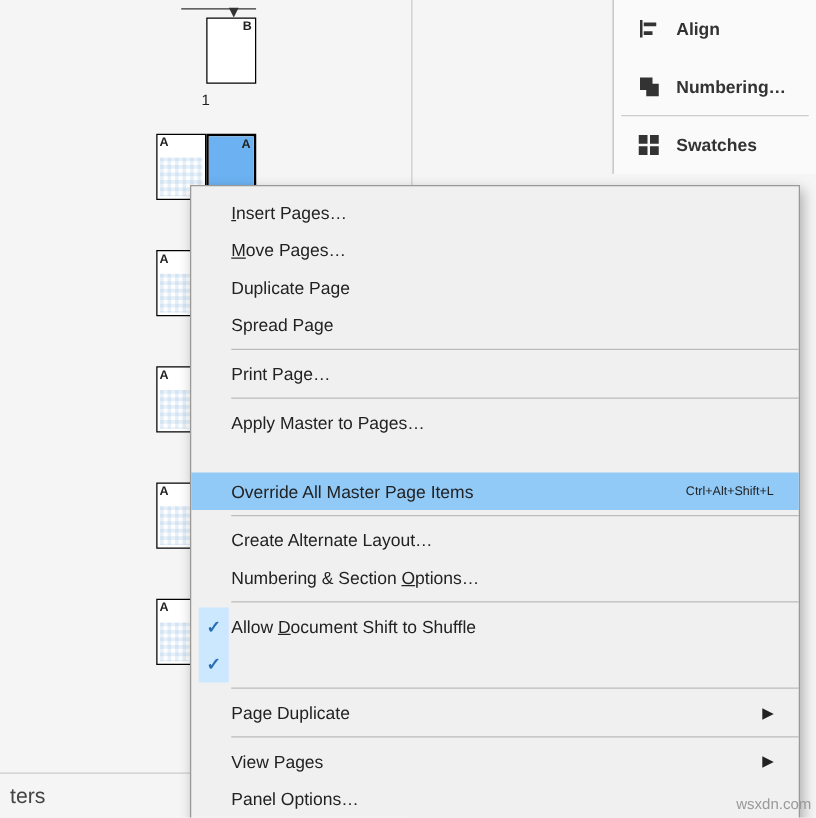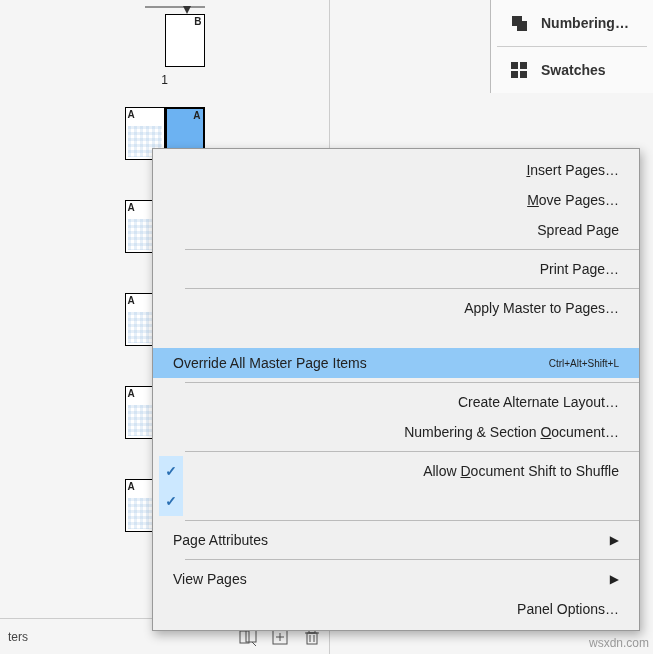--- a/index.html
+++ b/index.html
@@ -23,21 +23,21 @@
     position: absolute; left: 0; right: 0; top: 0; bottom: 36px;
     overflow: hidden;
     padding-top: 6px;
   }
   .pages-footer {
     position: absolute; left: 0; right: 0; bottom: 0; height: 36px;
     border-top: 1px solid #ccc;
     display: flex; align-items: center;
     padding: 0 8px;
   }
-  .footer-text { font-size: 12px; color: #444; margin-right: auto; }
+  .footer-text { font-size: 17px; color: #444; margin-right: auto; }
   .footer-icons { display: flex; gap: 14px; align-items: center; }
   .footer-icons .ico { width: 18px; height: 18px; display: flex; align-items: center; justify-content: center; }
 
   .spread-row {
     display: flex; flex-direction: column; align-items: center;
     margin-bottom: 20px;
   }
   .spread {
     display: flex;
   }
@@ -89,44 +89,53 @@
     position: absolute; left: 152px; top: 148px;
     width: 488px;
     background: #f0f0f0;
     border: 1px solid #999;
     box-shadow: 2px 4px 10px rgba(0,0,0,0.3);
     padding: 6px 0;
   }
   .ctx-item {
     display: flex; align-items: center;
     height: 30px;
-    padding-left: 20px; padding-right: 20px;
+    padding-left: 32px; padding-right: 20px;
     font-size: 14px; color:#222;
     position: relative;
     cursor: default;
-    justify-content: flex-end;
   }
   .ctx-item .check {
     position: absolute; left: 6px; top: 0; bottom: 0; width: 24px;
     display:flex; align-items:center; justify-content:center;
     background: #cce8ff; color:#2a6fb3; font-weight:bold;
   }
   .ctx-item.highlight { background: #91c9f7; margin-top: 25px; }
   .ctx-item .shortcut { margin-left: auto; font-size: 10px; }
   .ctx-item .submenu-arrow { margin-left:auto; font-size:12px; }
   .ctx-item .mn { text-decoration: underline; }
   .ctx-sep { height: 1px; background: #bbb; margin: 4px 0 4px 32px; }
 
   
   .wm { position:absolute; right:4px; bottom:4px; font-size:12px; color:#999; }
 </style>
 </head>
 <body>
 
 <div class="right-panels">
+  <div class="rp-row">
+    <span class="rp-icon">
+      <svg viewBox="0 0 20 20" width="20" height="20">
+          <rect x="3" y="3" width="2" height="14" fill="#333"></rect>
+          <rect x="6" y="5" width="10" height="3" fill="#333"></rect>
+          <rect x="6" y="12" width="7" height="3" fill="#333"></rect>
+        </svg>
+    </span>
+    <span class="rp-label">Align</span>
+  </div>
   <div class="rp-row">
     <span class="rp-icon">
       <svg viewBox="0 0 20 20" width="20" height="20">
           <rect x="3" y="3" width="10" height="10" fill="#333"></rect>
           <rect x="8" y="8" width="10" height="10" fill="#333"></rect>
         </svg>
     </span>
     <span class="rp-label">Numbering…</span>
   </div>
   <div class="rp-sep"></div>
@@ -254,20 +263,23 @@
 
 <div class="ctx">
 
   <div class="ctx-item">
     <span><span class="mn">I</span><span>nsert Pages…</span></span>
   </div>
   <div class="ctx-item">
     <span><span class="mn">M</span><span>ove Pages…</span></span>
   </div>
   <div class="ctx-item">
+    <span>Duplicate Page</span>
+  </div>
+  <div class="ctx-item">
     <span>Spread Page</span>
   </div>
   <div class="ctx-sep"></div>
 
   <div class="ctx-item">
     <span>Print Page…</span>
   </div>
   <div class="ctx-sep"></div>
 
   <div class="ctx-item">
@@ -276,35 +288,35 @@
   <div class="ctx-item highlight">
     <span>Override All Master Page Items</span>
     <span class="shortcut">Ctrl+Alt+Shift+L</span>
   </div>
   <div class="ctx-sep"></div>
 
   <div class="ctx-item">
     <span>Create Alternate Layout…</span>
   </div>
   <div class="ctx-item">
-    <span><span>Numbering &amp; Section </span><span class="mn">O</span><span>ocument…</span></span>
+    <span><span>Numbering &amp; Section </span><span class="mn">O</span><span>ptions…</span></span>
   </div>
   <div class="ctx-sep"></div>
 
   <div class="ctx-item">
     <span class="check">✓</span>
     <span><span>Allow </span><span class="mn">D</span><span>ocument Shift to Shuffle</span></span>
   </div>
   <div class="ctx-item">
     <span class="check">✓</span>
   </div>
   <div class="ctx-sep"></div>
 
   <div class="ctx-item">
-    <span>Page Attributes</span>
+    <span>Page Duplicate</span>
     <span class="submenu-arrow">▶</span>
   </div>
   <div class="ctx-sep"></div>
 
   <div class="ctx-item">
     <span>View Pages</span>
     <span class="submenu-arrow">▶</span>
   </div>
   <div class="ctx-item">
     <span>Panel Options…</span>

